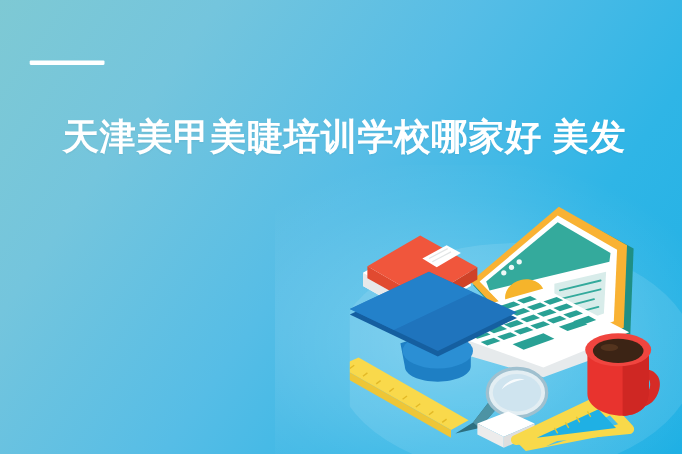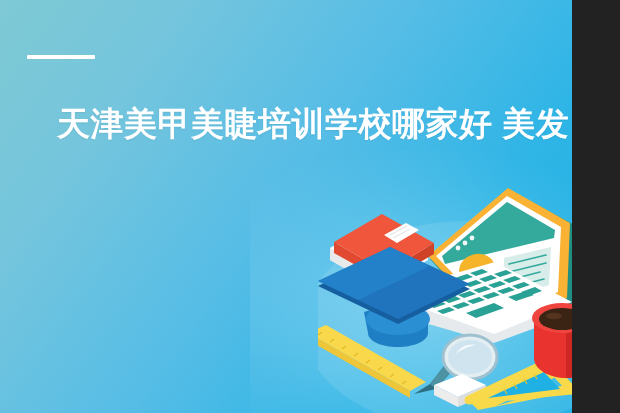--- a/index.html
+++ b/index.html
@@ -2,21 +2,21 @@
 <html><head>
 <meta charset="utf-8">
 <style>
   html, body {
     margin: 0;
     padding: 0;
     background: #222;
   }
   #banner {
     position: relative;
-    width: 572px;
+    width: 620px;
     height: 413px;
     overflow: hidden;
     font-family: "Liberation Sans", "DejaVu Sans", sans-serif;
     background: linear-gradient(125deg,
         #7ec9d4 0%,
         #74c5dd 22%,
         #56bde6 48%,
         #2fb5e6 74%,
         #1fb0e4 100%);
   }

